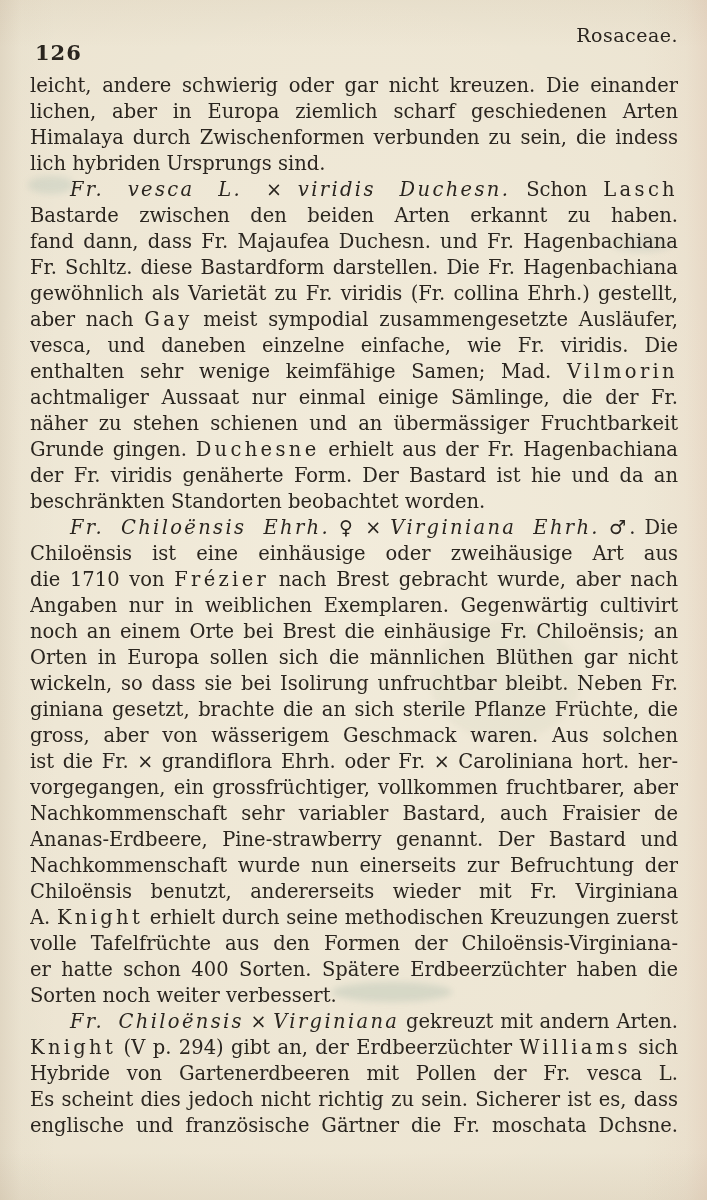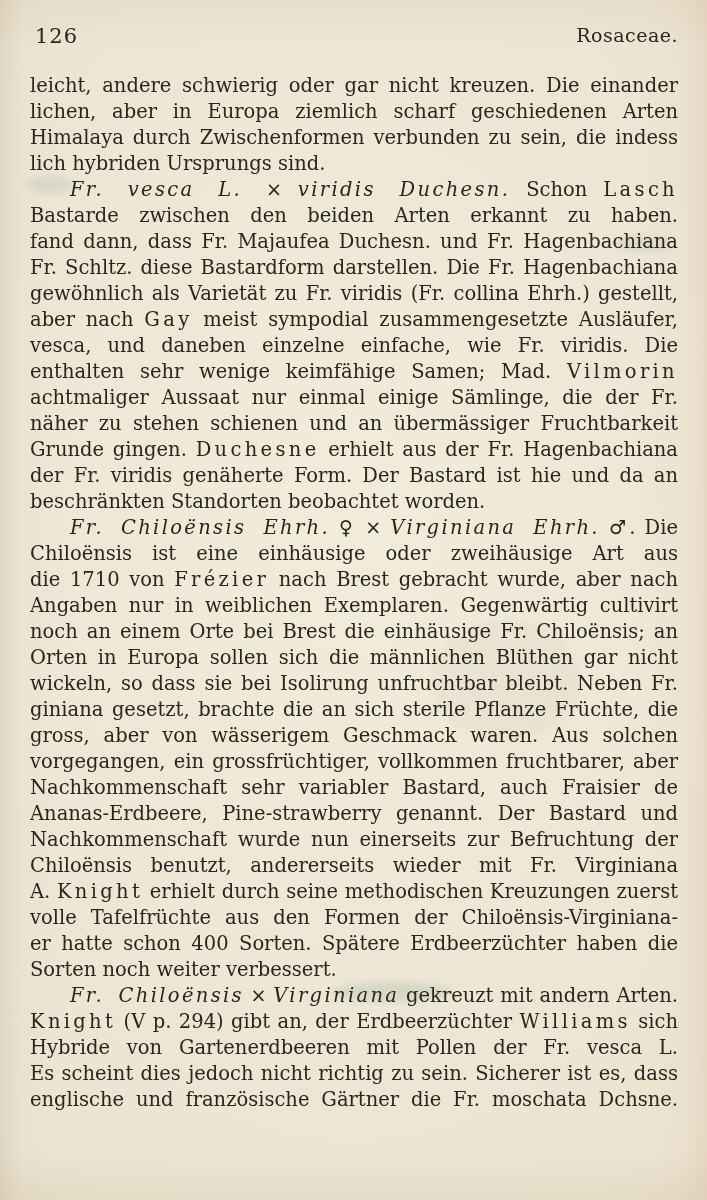--- a/index.html
+++ b/index.html
@@ -17,21 +17,21 @@
     color:var(--ink,#2a251f);
   }
   
   .smudge{position:absolute;border-radius:50%;filter:blur(3px);pointer-events:none;}
   .smudge.s1{left:28px;top:176px;width:46px;height:18px;background:rgba(90,140,135,0.14);}
   .smudge.s2{left:332px;top:982px;width:120px;height:20px;background:rgba(95,135,125,0.16);}
   .smudge.s3{left:612px;top:236px;width:60px;height:16px;background:rgba(95,135,130,0.12);}
   .smudge.s4{left:430px;top:620px;width:150px;height:120px;background:rgba(120,130,100,0.05);}
 
   #header{position:absolute;top:24px;left:30px;width:648px;height:30px;}
-  #page-number{position:absolute;left:5px;top:0;font-size:21px;letter-spacing:1px;}
+  #page-number{position:absolute;left:5px;top:16px;font-size:21px;letter-spacing:1px;font-weight:bold;}
   #running-title{position:absolute;left:0;right:0;top:0;text-align:right;font-size:19px;letter-spacing:0.5px;}
 
   #text-block{position:absolute;left:30px;top:73px;width:648px;font-size:19.5px;}
   .line{
     height:26px;line-height:26px;overflow:hidden;
     text-align:justify;text-align-last:justify;
     white-space:normal;
   }
   .line.end{text-align-last:left;}
   .line.indent{text-indent:40px;}
@@ -74,20 +74,21 @@
       <div class="line end"><span class="sg-n">beschränkten Standorten beobachtet worden.</span></div>
       <div class="line indent"><span class="sg-h">Fr. Chiloënsis Ehrh.</span><span class="sg-sym"> ♀ × </span><span class="sg-h">Virginiana Ehrh.</span><span class="sg-sym"> ♂</span><span class="sg-n">. Die </span></div>
       <div class="line"><span class="sg-i">Chiloënsis</span><span class="sg-n"> ist eine einhäusige oder zweihäusige Art aus Südamerika,</span></div>
       <div class="line"><span class="sg-n">die 1710 von </span><span class="sg-sp">Frézier</span><span class="sg-n"> nach Brest gebracht wurde, aber nach einigen</span></div>
       <div class="line"><span class="sg-n">Angaben nur in weiblichen Exemplaren. Gegenwärtig cultivirt man</span></div>
       <div class="line"><span class="sg-n">noch an einem Orte bei Brest die einhäusige </span><span class="sg-i">Fr. Chiloënsis;</span><span class="sg-n"> an andern</span></div>
       <div class="line"><span class="sg-n">Orten in Europa sollen sich die männlichen Blüthen gar nicht ent-</span></div>
       <div class="line"><span class="sg-n">wickeln, so dass sie bei Isolirung unfruchtbar bleibt. Neben </span><span class="sg-i">Fr. Vir-</span></div>
       <div class="line"><span class="sg-i">giniana</span><span class="sg-n"> gesetzt, brachte die an sich sterile Pflanze Früchte, die sehr</span></div>
       <div class="line"><span class="sg-n">gross, aber von wässerigem Geschmack waren. Aus solchen Früchten</span></div>
+      <div class="line"><span class="sg-n">ist die </span><span class="sg-i">Fr. </span><span class="sg-sym">× </span><span class="sg-i">grandiflora Ehrh.</span><span class="sg-n"> oder </span><span class="sg-i">Fr. </span><span class="sg-sym">× </span><span class="sg-i">Caroliniana hort.</span><span class="sg-n"> her-</span></div>
       <div class="line"><span class="sg-n">vorgegangen, ein grossfrüchtiger, vollkommen fruchtbarer, aber in seiner</span></div>
       <div class="line"><span class="sg-n">Nachkommenschaft sehr variabler Bastard, auch </span><span class="sg-i">Fraisier de Berberie,</span></div>
       <div class="line"><span class="sg-i">Ananas-Erdbeere, Pine-strawberry</span><span class="sg-n"> genannt. Der Bastard und seine</span></div>
       <div class="line"><span class="sg-n">Nachkommenschaft wurde nun einerseits zur Befruchtung der </span></div>
       <div class="line"><span class="sg-i">Chiloënsis</span><span class="sg-n"> benutzt, andererseits wieder mit </span><span class="sg-i">Fr. Virginiana</span></div>
       <div class="line"><span class="sg-n">A. </span><span class="sg-sp">Knight</span><span class="sg-n"> erhielt durch seine methodischen Kreuzungen zuerst werth-</span></div>
       <div class="line"><span class="sg-n">volle Tafelfrüchte aus den Formen der </span><span class="sg-i">Chiloënsis-Virginiana</span><span class="sg-n">-Gruppe;</span></div>
       <div class="line"><span class="sg-n">er hatte schon 400 Sorten. Spätere Erdbeerzüchter haben die guten</span></div>
       <div class="line end"><span class="sg-n">Sorten noch weiter verbessert.</span></div>
       <div class="line indent"><span class="sg-h">Fr. Chiloënsis</span><span class="sg-sym"> × </span><span class="sg-h">Virginiana</span><span class="sg-n"> gekreuzt mit andern Arten. A.</span></div>

